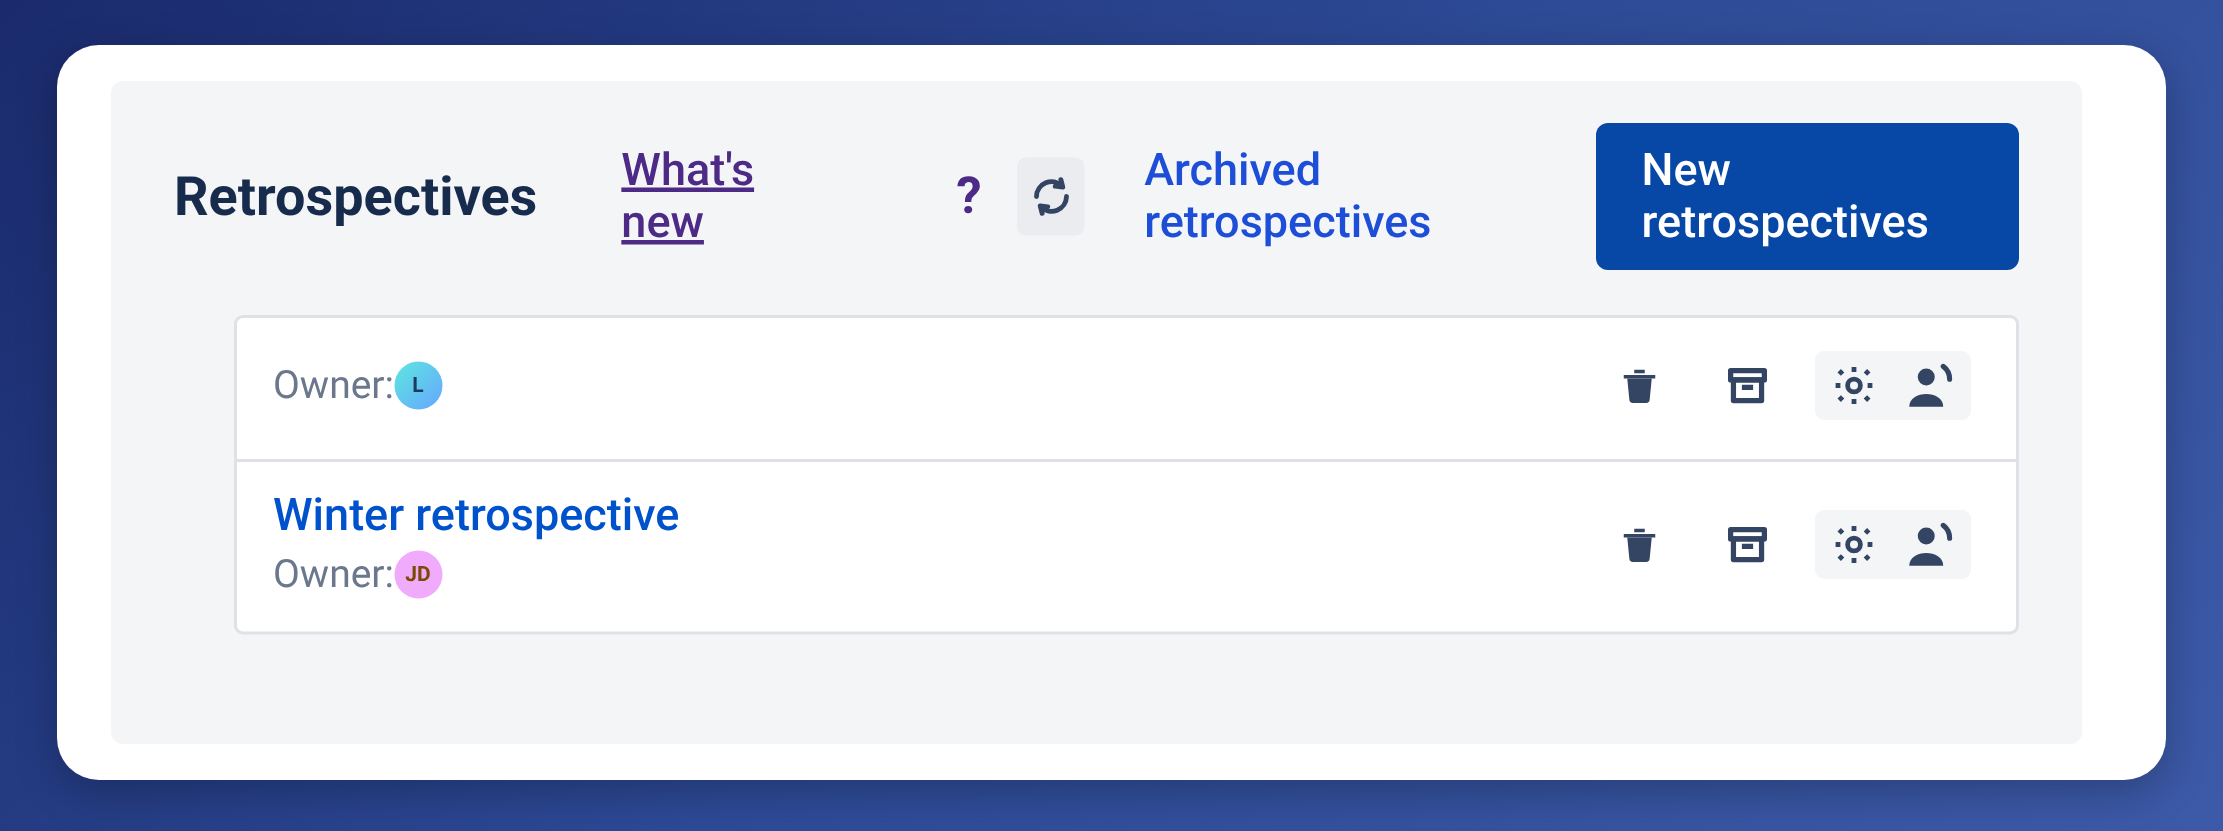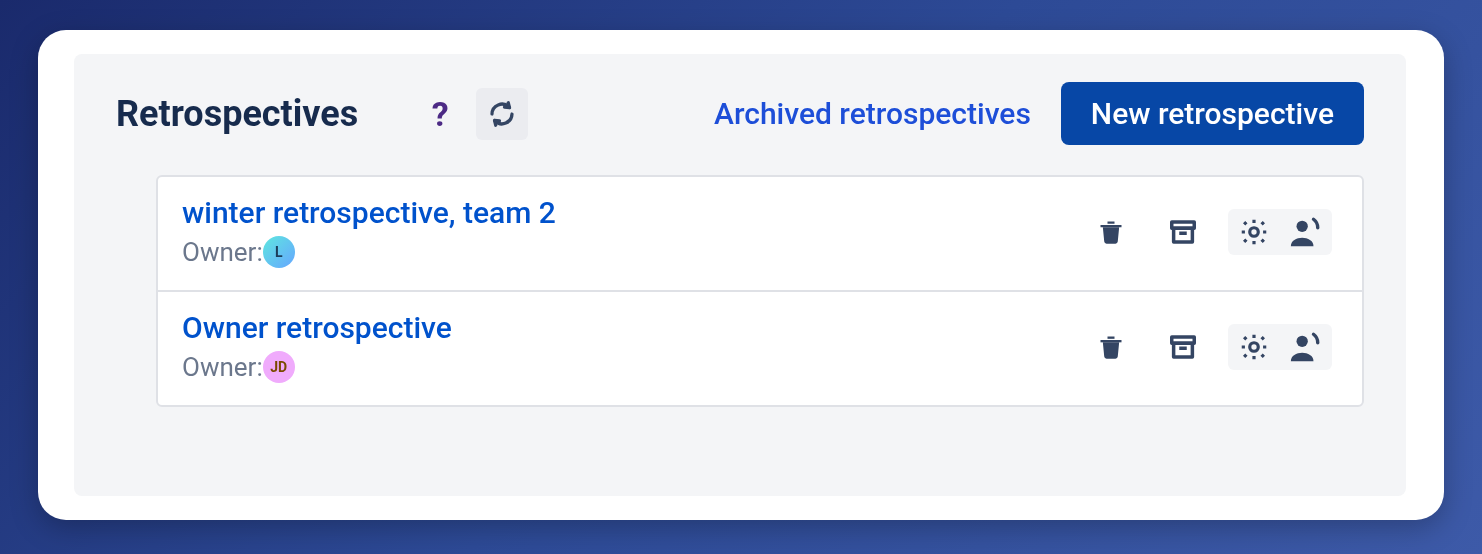--- a/index.html
+++ b/index.html
@@ -10,21 +10,21 @@
     width:1482px; height:554px;
     padding: 30px 38px 30px 38px;
     font-size: 26px;
     color:#172b4d;
   }
   .card {
     background:#fff;
     border-radius: 28px;
     box-shadow: 0 8px 28px rgba(0,0,0,0.25);
     height:490px;
-    padding: 24px 38px 24px 36px;
+    padding: 24px 56px 24px 36px;
   }
   .inner {
     background:#f4f5f7;
     border-radius: 8px;
     height:100%;
     padding: 28px 42px 0 42px;
   }
   .header {
     display:flex;
     align-items:center;
@@ -122,46 +122,46 @@
 </style>
 </head>
 <body>
 
 <div class="card">
   <div class="inner">
 
     <div class="header">
       <div class="title">Retrospectives</div>
 
+      <a class="whatsnew">What's new</a>
 
       <span class="icon-btn">
         <span class="q-mark">?</span>
       </span>
 
       <span class="icon-btn soft">
         <svg width="30" height="30" viewBox="0 0 24 24" fill="none" stroke="#344563" stroke-width="2.6" stroke-linecap="round" stroke-linejoin="round">
           <path d="M4 12a8 8 0 0 1 13.6-5.6"></path>
           <polyline points="17 3 18 7 14 6.5"></polyline>
           <path d="M20 12a8 8 0 0 1-13.6 5.6"></path>
           <polyline points="7 21 6 17 10 17.5"></polyline>
         </svg>
       </span>
 
       <span class="spacer"></span>
 
       <a class="archived">Archived retrospectives</a>
 
-      <span class="primary-btn">New retrospective</span>
+      <span class="primary-btn">New retrospectives</span>
     </div>
 
     <div class="list">
 
       <div class="row">
         <div class="row-main">
-          <div class="row-title">winter retrospective, team 2</div>
           <div class="row-sub">
             <span>Owner:</span>
             <span class="avatar teal">L</span>
           </div>
         </div>
         <div class="actions">
           <span class="icon-btn">
             <svg width="28" height="28" viewBox="0 0 24 24" fill="#344563">
                 <path d="M5 8h14l-1.2 12.2A2 2 0 0 1 15.8 22H8.2a2 2 0 0 1-2-1.8L5 8z"></path>
                 <path d="M3 6h18v2H3z"></path>
@@ -188,21 +188,21 @@
                   <path d="M2 22c0-4 4-6 8-6s8 2 8 6v0H2z"></path>
                   <path d="M18 3c2 1.5 3 3.5 3 6" fill="none" stroke="#344563" stroke-width="2.4" stroke-linecap="round"></path>
                 </svg>
             </span>
           </span>
         </div>
       </div>
 
       <div class="row">
         <div class="row-main">
-          <div class="row-title">Owner retrospective</div>
+          <div class="row-title">Winter retrospective</div>
           <div class="row-sub">
             <span>Owner:</span>
             <span class="avatar orange">JD</span>
           </div>
         </div>
         <div class="actions">
           <span class="icon-btn">
             <svg width="28" height="28" viewBox="0 0 24 24" fill="#344563">
                 <path d="M5 8h14l-1.2 12.2A2 2 0 0 1 15.8 22H8.2a2 2 0 0 1-2-1.8L5 8z"></path>
                 <path d="M3 6h18v2H3z"></path>

